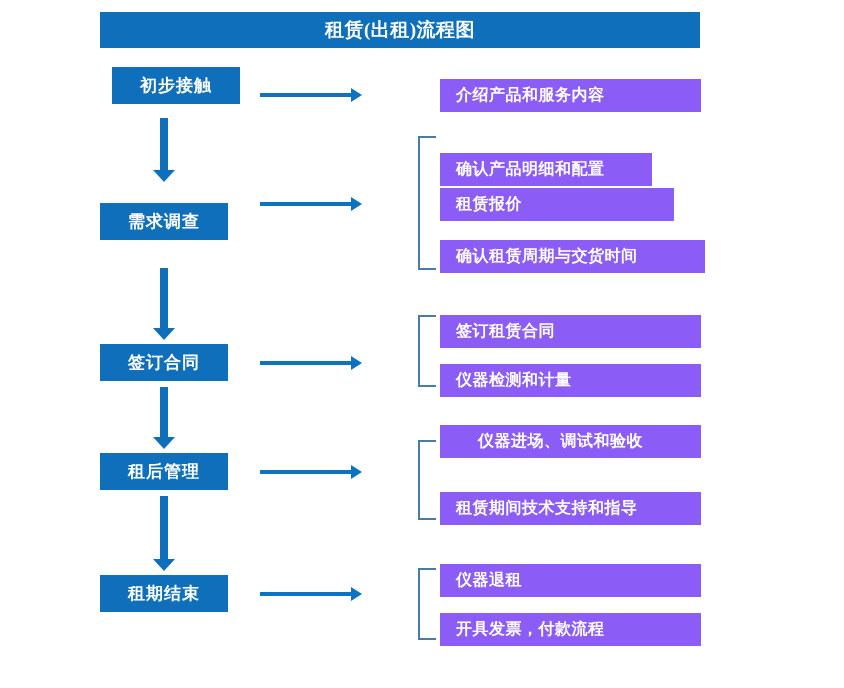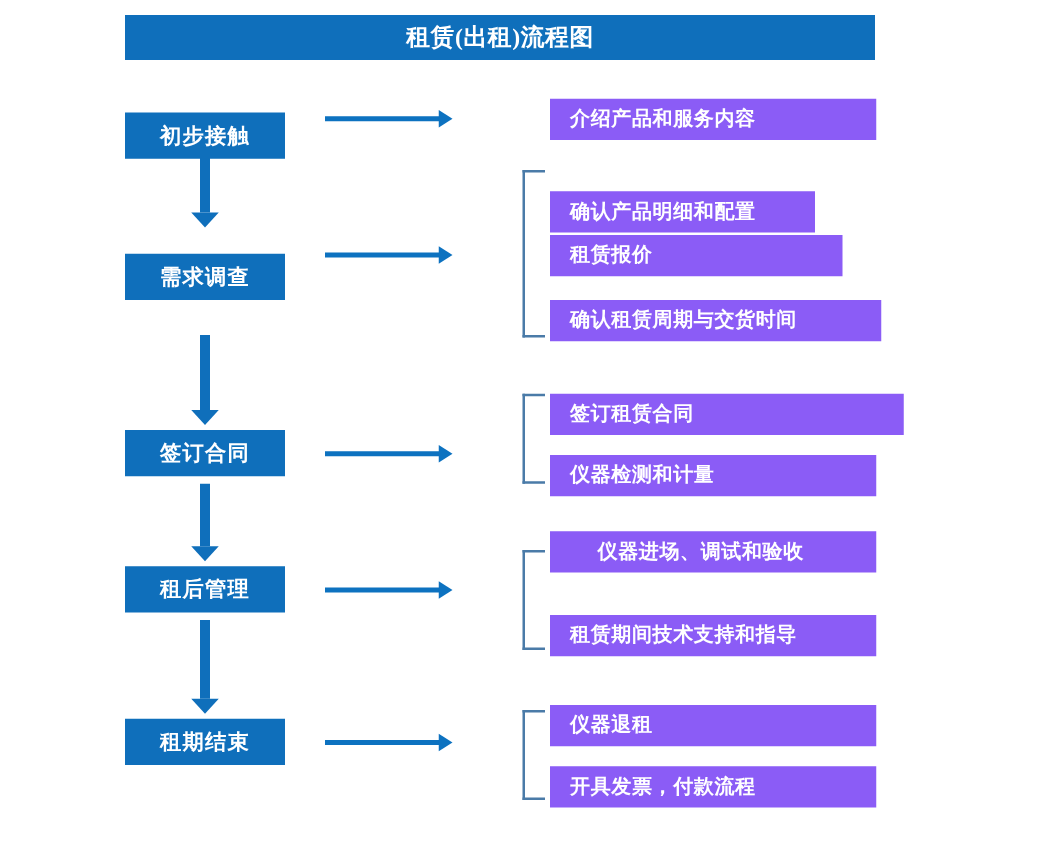--- a/index.html
+++ b/index.html
@@ -123,21 +123,21 @@
     box-sizing: border-box;
   }
 </style>
 </head>
 <body>
 
 <div id="flowchart">
 
   <div class="title-bar">租赁(出租)流程图</div>
 
-  <div class="stage-box" style="top:90px;">初步接触</div>
+  <div class="stage-box" style="top:67px;margin-left:12px;">初步接触</div>
   <div class="stage-box" style="top:203px;text-align:right;">需求调查</div>
   <div class="stage-box" style="top:344px;">签订合同</div>
   <div class="stage-box" style="top:453px;">租后管理</div>
   <div class="stage-box" style="top:575px;">租期结束</div>
 
   <div class="v-arrow" style="left:153px; top:118px; height:64px;">
     <div class="shaft" style="height:52px;"></div>
     <div class="head" style="top:52px;"></div>
   </div>
   <div class="v-arrow" style="left:153px; top:268px; height:72px;">
@@ -176,20 +176,20 @@
 
   <div class="bracket" style="top:136px; height:134px;"></div>
   <div class="bracket" style="top:315px; height:72px;"></div>
   <div class="bracket" style="top:440px; height:80px;"></div>
   <div class="bracket" style="top:568px; height:72px;"></div>
 
   <div class="detail-box" style="top:79px;  width:261px;">介绍产品和服务内容</div>
   <div class="detail-box" style="top:136px; width:212px;margin-top:17px;">确认产品明细和配置</div>
   <div class="detail-box" style="top:188px; width:234px;">租赁报价</div>
   <div class="detail-box" style="top:240px; width:265px;">确认租赁周期与交货时间</div>
-  <div class="detail-box" style="top:315px; width:283px;">签订租赁合同</div>
+  <div class="detail-box" style="top:315px; width:261px;">签订租赁合同</div>
   <div class="detail-box" style="top:364px; width:261px;">仪器检测和计量</div>
   <div class="detail-box" style="top:425px; width:261px;padding-left:38px;">仪器进场、调试和验收</div>
   <div class="detail-box" style="top:492px; width:261px;">租赁期间技术支持和指导</div>
   <div class="detail-box" style="top:564px; width:261px;">仪器退租</div>
   <div class="detail-box" style="top:613px; width:261px;">开具发票，付款流程</div>
 
 </div>
 
 </body></html>

